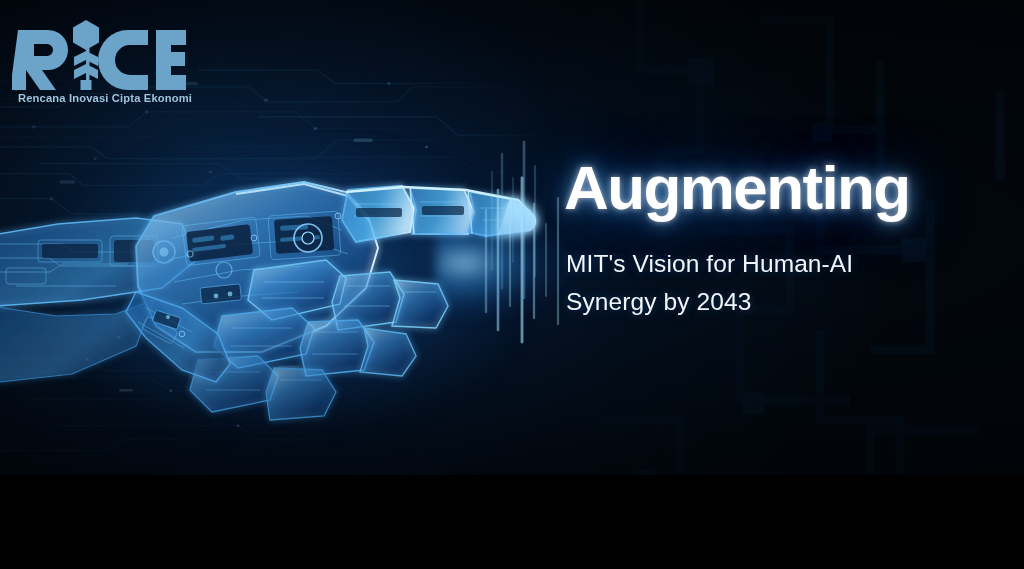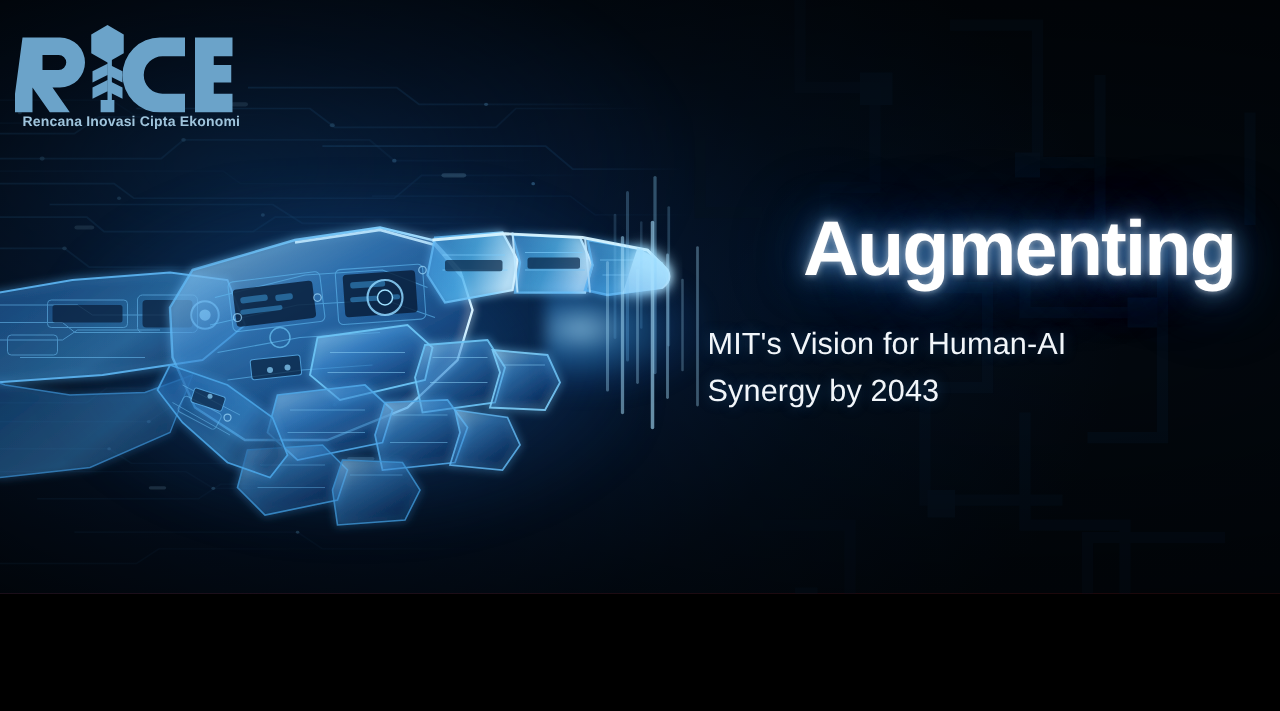--- a/index.html
+++ b/index.html
@@ -9,21 +9,21 @@
   }
   body {
     font-family: "Liberation Sans", sans-serif;
   }
 
   .slide {
     position: relative;
     width: 1024px;
     height: 475px;
     overflow: hidden;
-    background: #b91c1c;
+    background: #0f172a;
   }
 
   
   .bg-base {
     position: absolute;
     inset: 0;
     background:
       radial-gradient(ellipse 70% 90% at 18% 52%, #0d3f78 0%, #0a2d5c 22%, #061b39 45%, #031020 68%, #02080f 100%),
       linear-gradient(110deg, #062042 0%, #041528 38%, #020a14 62%, #010508 100%);
   }
@@ -112,33 +112,32 @@
 
   
   .text-block {
     position: absolute;
     left: 564px;
     top: 158px;
     width: 436px;
     z-index: 50;
   }
   .headline {
-    margin: 12px;
+    margin: 0;
     color: #ffffff;
     font-size: 62px;
     line-height: 0.98;
     font-weight: 700;
     letter-spacing: -1.6px;
     text-shadow:
       0 0 6px rgba(255,255,255,0.55),
       0 0 18px rgba(120,190,255,0.65),
       0 0 38px rgba(45,130,230,0.55),
       0 0 70px rgba(25,95,190,0.42);
     font-family: "Liberation Sans", sans-serif;
-    text-align: right;
   }
   .headline-line { display: block; white-space: nowrap; }
   .subhead {
     margin: 26px 0 0 2px;
     color: #f2f6fa;
     font-size: 24.5px;
     line-height: 1.55;
     font-weight: 400;
     letter-spacing: 0.1px;
     text-shadow: 0 0 10px rgba(60,140,220,0.35);

